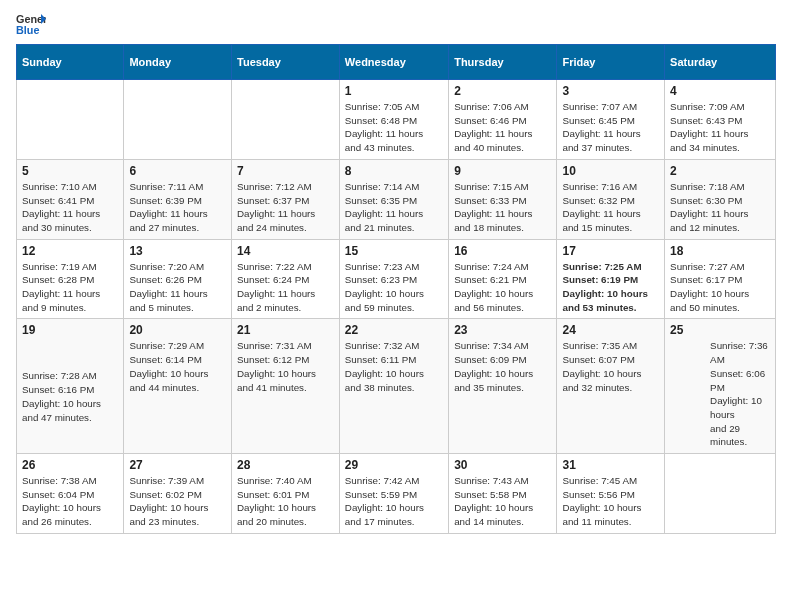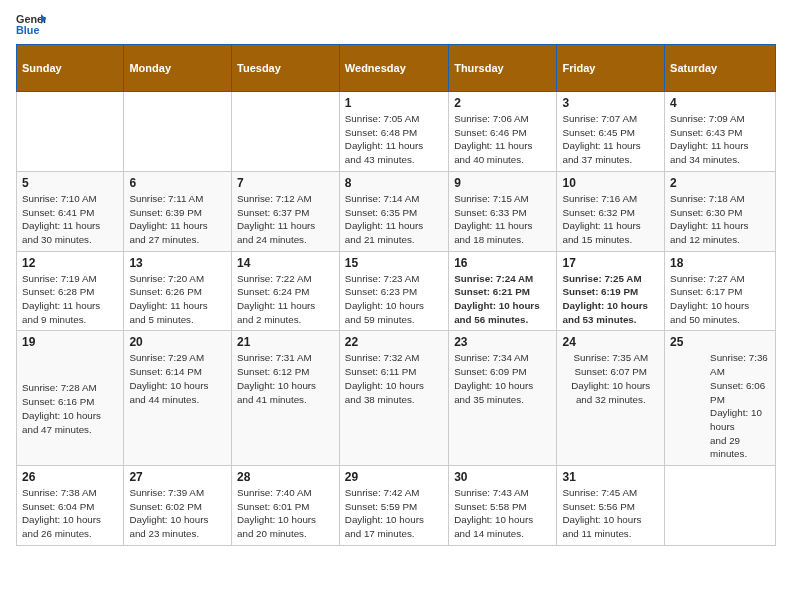--- a/index.html
+++ b/index.html
@@ -41,24 +41,24 @@
       font-size: 13px;
       color: #555;
     }
     .calendar {
       width: 100%;
       border-collapse: collapse;
       border: 1px solid #ccc;
       font-size: 10.5px;
     }
     .calendar thead tr th {
-      background-color: #a16207;
+      background-color: #0369a1;
       color: #fff;
       text-align: left;
-      padding: 17px 5px;
+      padding: 11px 5px;
       font-size: 11px;
       font-weight: bold;
       border: 1px solid #1a5fb4;
     }
     .calendar tbody tr td {
       border: 1px solid #ccc;
       vertical-align: top;
       padding: 4px 5px;
       width: 113px;
       height: 78px;
@@ -226,21 +226,21 @@
           </td>
           <td>
             <span class="day-number">15</span>
             <div class="day-info" style="white-space: pre-line;">Sunrise: 7:23 AM
 Sunset: 6:23 PM
 Daylight: 10 hours
 and 59 minutes.</div>
           </td>
           <td>
             <span class="day-number">16</span>
-            <div class="day-info" style="white-space: pre-line; font-weight: bold;">Sunrise: 7:24 AM
+            <div class="day-info" style="white-space: pre-line;">Sunrise: 7:24 AM
 Sunset: 6:21 PM
 Daylight: 10 hours
 and 56 minutes.</div>
           </td>
           <td>
             <span class="day-number">17</span>
             <div class="day-info" style="white-space: pre-line; font-weight: bold;">Sunrise: 7:25 AM
 Sunset: 6:19 PM
 Daylight: 10 hours
 and 53 minutes.</div>
@@ -284,21 +284,21 @@
           </td>
           <td>
             <span class="day-number">23</span>
             <div class="day-info" style="white-space: pre-line;">Sunrise: 7:34 AM
 Sunset: 6:09 PM
 Daylight: 10 hours
 and 35 minutes.</div>
           </td>
           <td>
             <span class="day-number">24</span>
-            <div class="day-info" style="white-space: pre-line; text-align: center;">Sunrise: 7:35 AM
+            <div class="day-info" style="white-space: pre-line;">Sunrise: 7:35 AM
 Sunset: 6:07 PM
 Daylight: 10 hours
 and 32 minutes.</div>
           </td>
           <td>
             <span class="day-number">25</span>
             <div class="day-info" style="white-space: pre-line; margin-left: 40px;">Sunrise: 7:36 AM
 Sunset: 6:06 PM
 Daylight: 10 hours
 and 29 minutes.</div>

